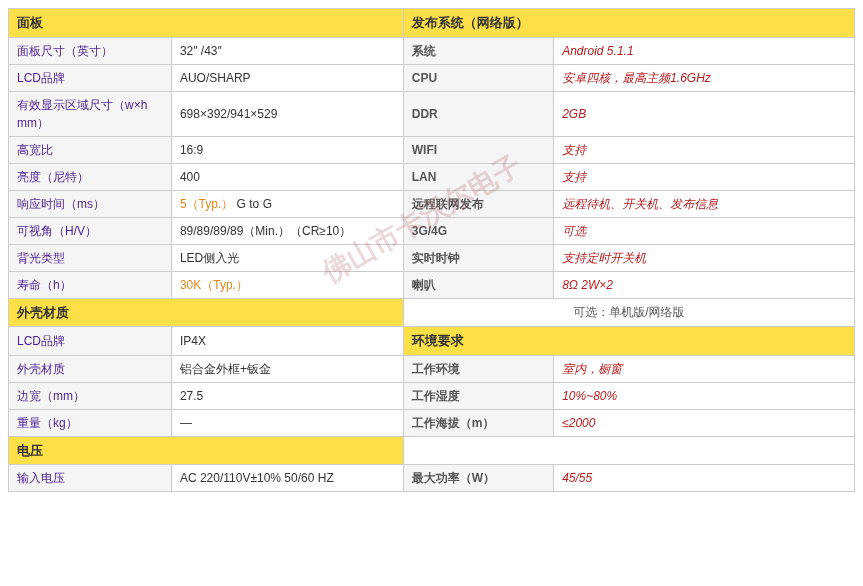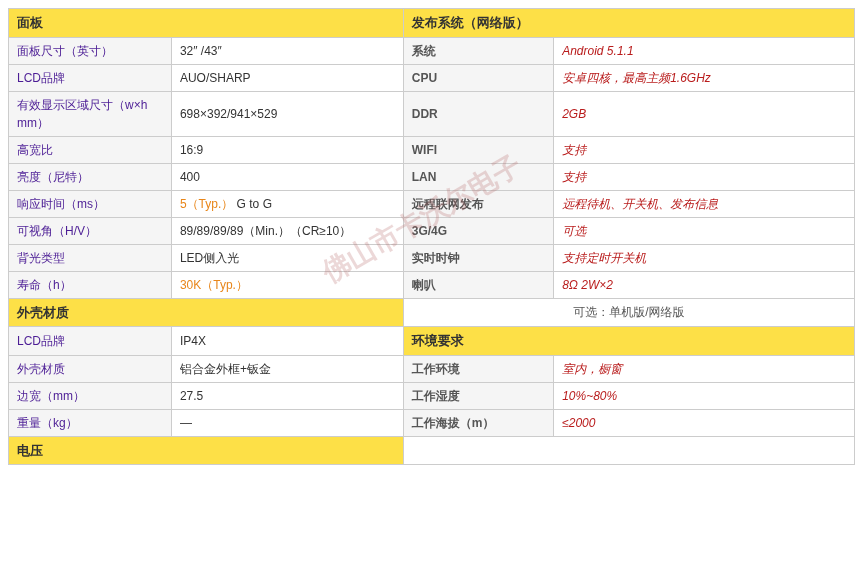--- a/index.html
+++ b/index.html
@@ -187,16 +187,22 @@
       <td class="value-cell">—</td>
       <td class="right-label-cell">工作海拔（m）</td>
       <td class="right-value-cell">≤2000</td>
     </tr>
 
     <tr>
       <td colspan="2" class="section-header">电压</td>
       <td colspan="2" style="border:1px solid #ccc;"></td>
     </tr>
 
+    <tr>
+      <td class="label-cell">输入电压</td>
+      <td class="value-cell">AC 220/110V±10%  50/60 HZ</td>
+      <td class="right-label-cell">最大功率（W）</td>
+      <td class="right-value-cell">45/55</td>
+    </tr>
 
   </tbody>
     </table>
 </div>
 
 </body></html>

